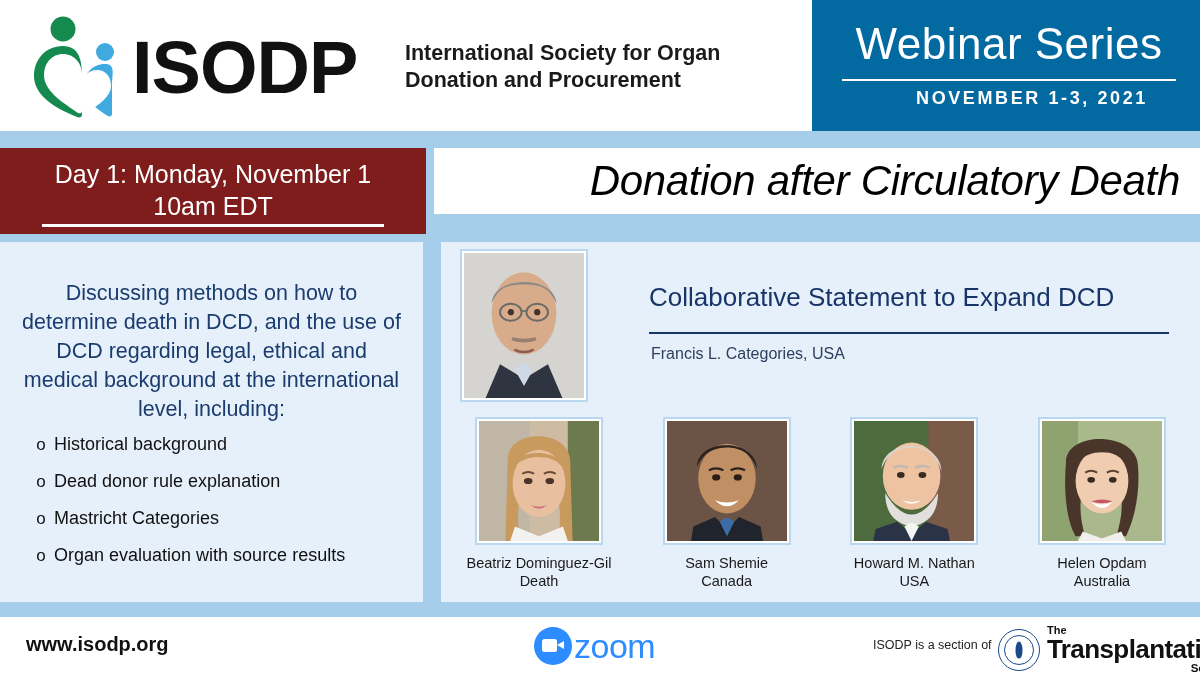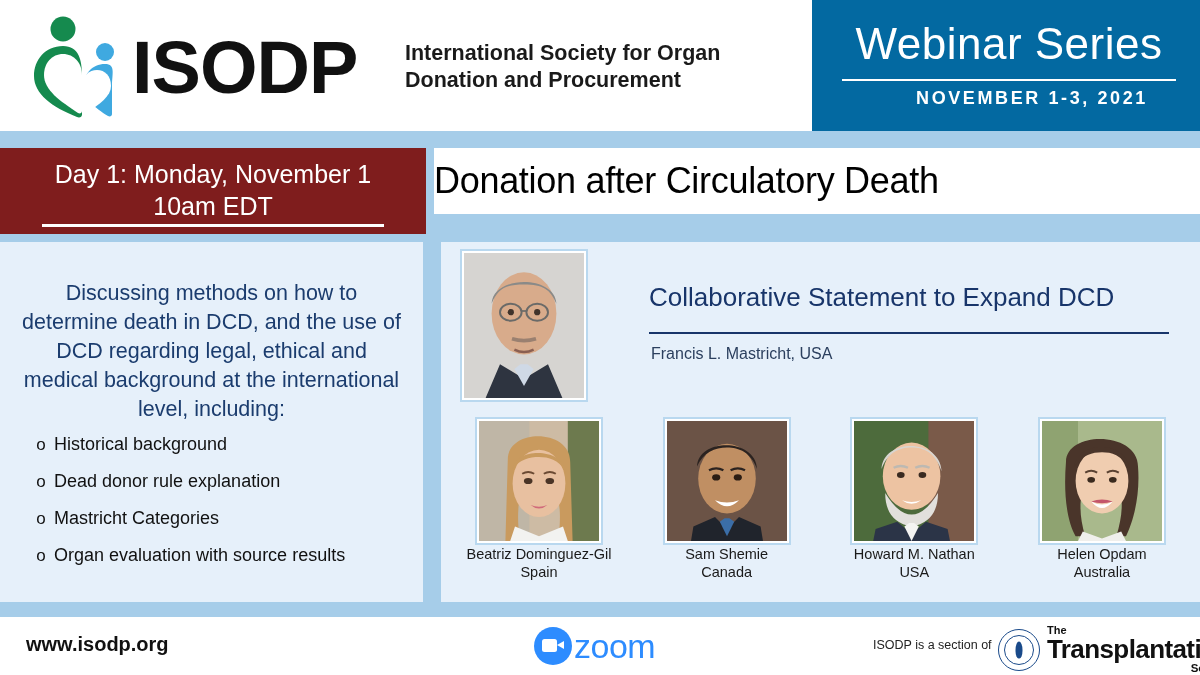--- a/index.html
+++ b/index.html
@@ -168,26 +168,27 @@
   .title-band {
     position: absolute;
     left: 434px; top: 148px;
     width: 766px; height: 66px;
     background: #ffffff;
   }
   .main-title {
     position: absolute;
     left: 0; top: 6px;
     width: 746px;
-    text-align: left;
-    font-size: 36px;
+    text-align: right;
+    font-size: 42px;
     font-weight: 400;
     color: #000000;
     line-height: 54px;
     letter-spacing: -0.3px;
+    font-style: italic;
   }
 
   
   .right-panel {
     position: absolute;
     left: 441px; top: 242px;
     width: 759px; height: 360px;
     background: #e6f0fa;
   }
 
@@ -240,21 +241,21 @@
     border: 2px solid #b9d8ef;
     box-sizing: border-box;
     padding: 2px;
   }
   .photo-inner {
     width: 100%; height: 100%;
     overflow: hidden;
     position: relative;
   }
   .panelist-name {
-    margin-top: 0;
+    margin-top: 9px;
     font-size: 14.5px;
     color: #1a1a1a;
     line-height: 18px;
   }
   .panelist-country {
     font-size: 14.5px;
     color: #1a1a1a;
     line-height: 18px;
   }
 
@@ -447,21 +448,21 @@
           <path d="M40 71 Q50 74 60 71" stroke="#9a8070" stroke-width="3" fill="none"></path>
           <path d="M42 80 Q50 84 58 80" stroke="#8a5f52" stroke-width="2" fill="none"></path>
           <path d="M18 120 L30 92 L50 104 L70 92 L82 120 Z" fill="#2e3440"></path>
           <path d="M42 96 L50 110 L58 96 L53 92 L47 92 Z" fill="#cfd9e6"></path>
         </svg>
       </div>
     </div>
 
     <div class="keynote-heading">Collaborative Statement to Expand DCD</div>
     <div class="keynote-rule"></div>
-    <div class="keynote-speaker">Francis L. Mastricht, USA</div>
+    <div class="keynote-speaker">Francis L. Categories, USA</div>
 
     <div class="panelists">
 
       <div class="panelist">
         <div class="panelist-photo">
           <div class="photo-inner">
             <svg class="face" viewBox="0 0 100 100" preserveAspectRatio="none">
               <rect width="100" height="100" fill="#cdbba4"></rect>
               <rect x="0" y="0" width="42" height="100" fill="#bfb6a6"></rect>
               <rect x="74" y="0" width="26" height="100" fill="#6d7a4e"></rect>
@@ -471,21 +472,21 @@
               <ellipse cx="41" cy="50" rx="3.6" ry="2.6" fill="#4a3426"></ellipse>
               <ellipse cx="59" cy="50" rx="3.6" ry="2.6" fill="#4a3426"></ellipse>
               <path d="M36 44 Q41 41 46 44" stroke="#6b4a33" stroke-width="1.6" fill="none"></path>
               <path d="M54 44 Q59 41 64 44" stroke="#6b4a33" stroke-width="1.6" fill="none"></path>
               <path d="M43 70 Q50 73 57 70 Q50 76 43 70 Z" fill="#d06a7a"></path>
               <path d="M30 88 L50 96 L70 88 L74 100 L26 100 Z" fill="#f2f2f0"></path>
             </svg>
           </div>
         </div>
         <div class="panelist-name">Beatriz Dominguez-Gil</div>
-        <div class="panelist-country">Spain</div>
+        <div class="panelist-country">Death</div>
       </div>
 
       <div class="panelist">
         <div class="panelist-photo">
           <div class="photo-inner">
             <svg class="face" viewBox="0 0 100 100" preserveAspectRatio="none">
               <rect width="100" height="100" fill="#6b5346"></rect>
               <ellipse cx="50" cy="48" rx="24" ry="29" fill="#c08f63"></ellipse>
               <path d="M25 38 C26 14 74 14 75 40 C70 26 60 22 50 22 C40 22 30 26 25 38 Z" fill="#2b2320"></path>
               <ellipse cx="41" cy="47" rx="3.4" ry="2.6" fill="#2b1d14"></ellipse>

